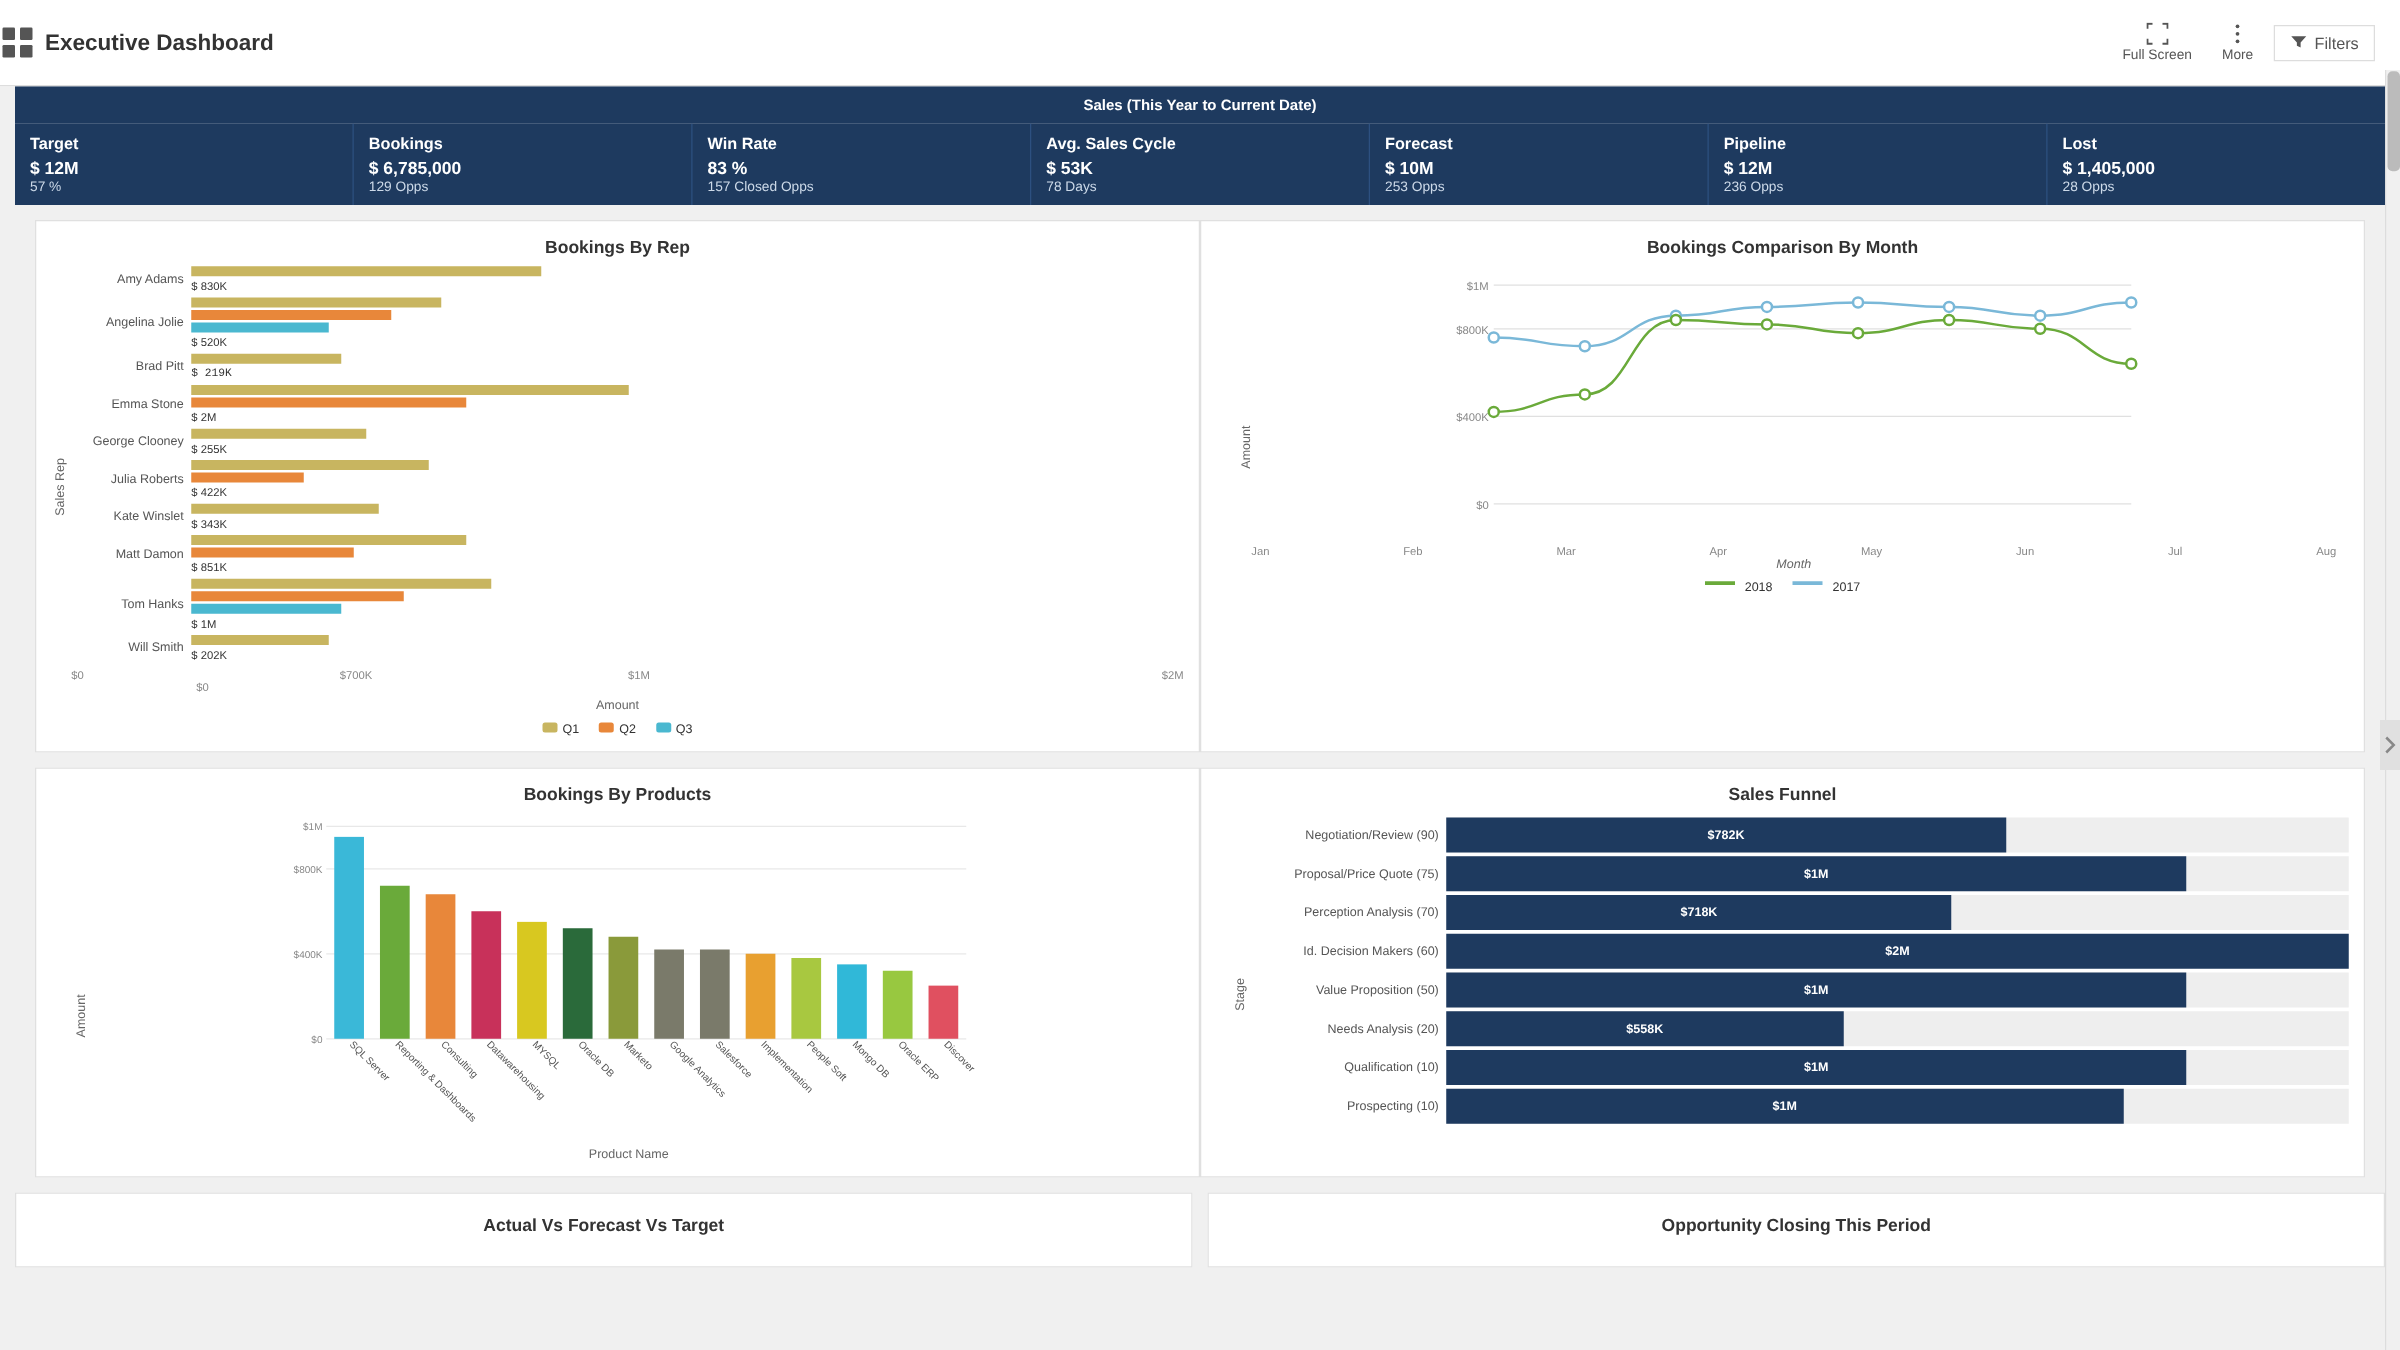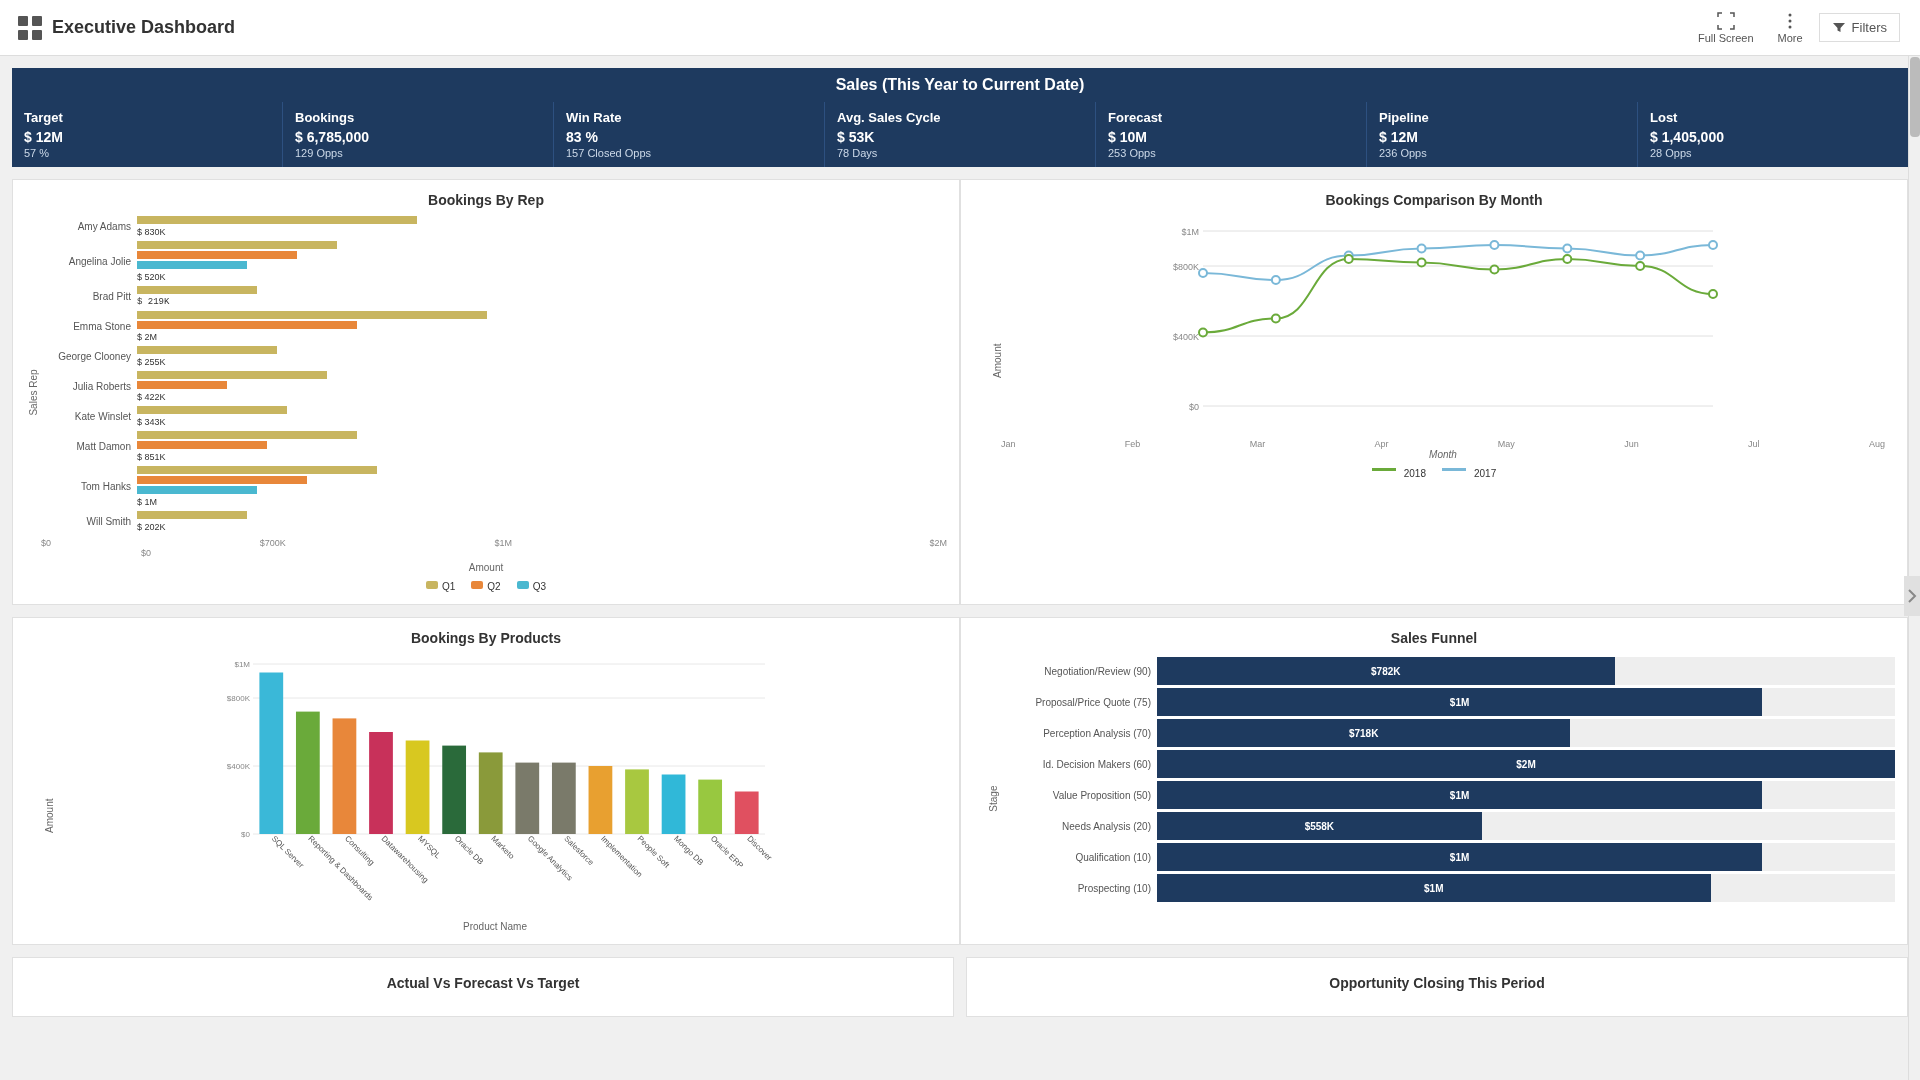--- a/index.html
+++ b/index.html
@@ -4,22 +4,22 @@
   <style>
     * { box-sizing: border-box; margin: 0; padding: 0; }
     body { font-family: Arial, sans-serif; background: #f0f0f0; font-size: 12px; color: #333; overflow-x: hidden; }
 
     
     .header {
       background: #fff;
       border-bottom: 1px solid #ddd;
       display: flex;
       align-items: center;
-      padding: 0 16px;
-      height: 56px;
+      padding: 0 0;
+      height: 69px;
       position: relative;
     }
     .header-logo {
       display: flex;
       align-items: center;
       gap: 8px;
       font-size: 18px;
       font-weight: 600;
       color: #333;
     }
@@ -57,23 +57,23 @@
 
     
     .content { overflow-y: auto; height: calc(1080px - 56px); position: relative; }
 
     
     .sales-banner {
       background: #1e3a5f;
       color: #fff;
       text-align: center;
       padding: 8px;
-      font-size: 16px;
+      font-size: 12px;
       font-weight: 600;
-      margin: 12px 12px 0;
+      margin: 0 12px 0;
     }
     .kpi-row {
       display: flex;
       margin: 0 12px;
       background: #1e3a5f;
       color: #fff;
     }
     .kpi-item {
       flex: 1;
       border-right: 1px solid #2d5080;
@@ -81,21 +81,21 @@
     }
     .kpi-item:last-child { border-right: none; }
     .kpi-label { font-size: 13px; font-weight: 600; color: #fff; margin-bottom: 4px; }
     .kpi-value { font-size: 14px; font-weight: 700; color: #fff; }
     .kpi-sub { font-size: 11px; color: #ccd9e8; margin-top: 2px; }
 
     
     .chart-grid {
       display: grid;
       grid-template-columns: 1fr 1fr;
-      margin: 12px 12px 0;
+      margin: 12px 28px 0;
     }
     .chart-card {
       background: #fff;
       border: 1px solid #e0e0e0;
       padding: 12px;
       position: relative;
     }
     .chart-title {
       text-align: center;
       font-size: 14px;

